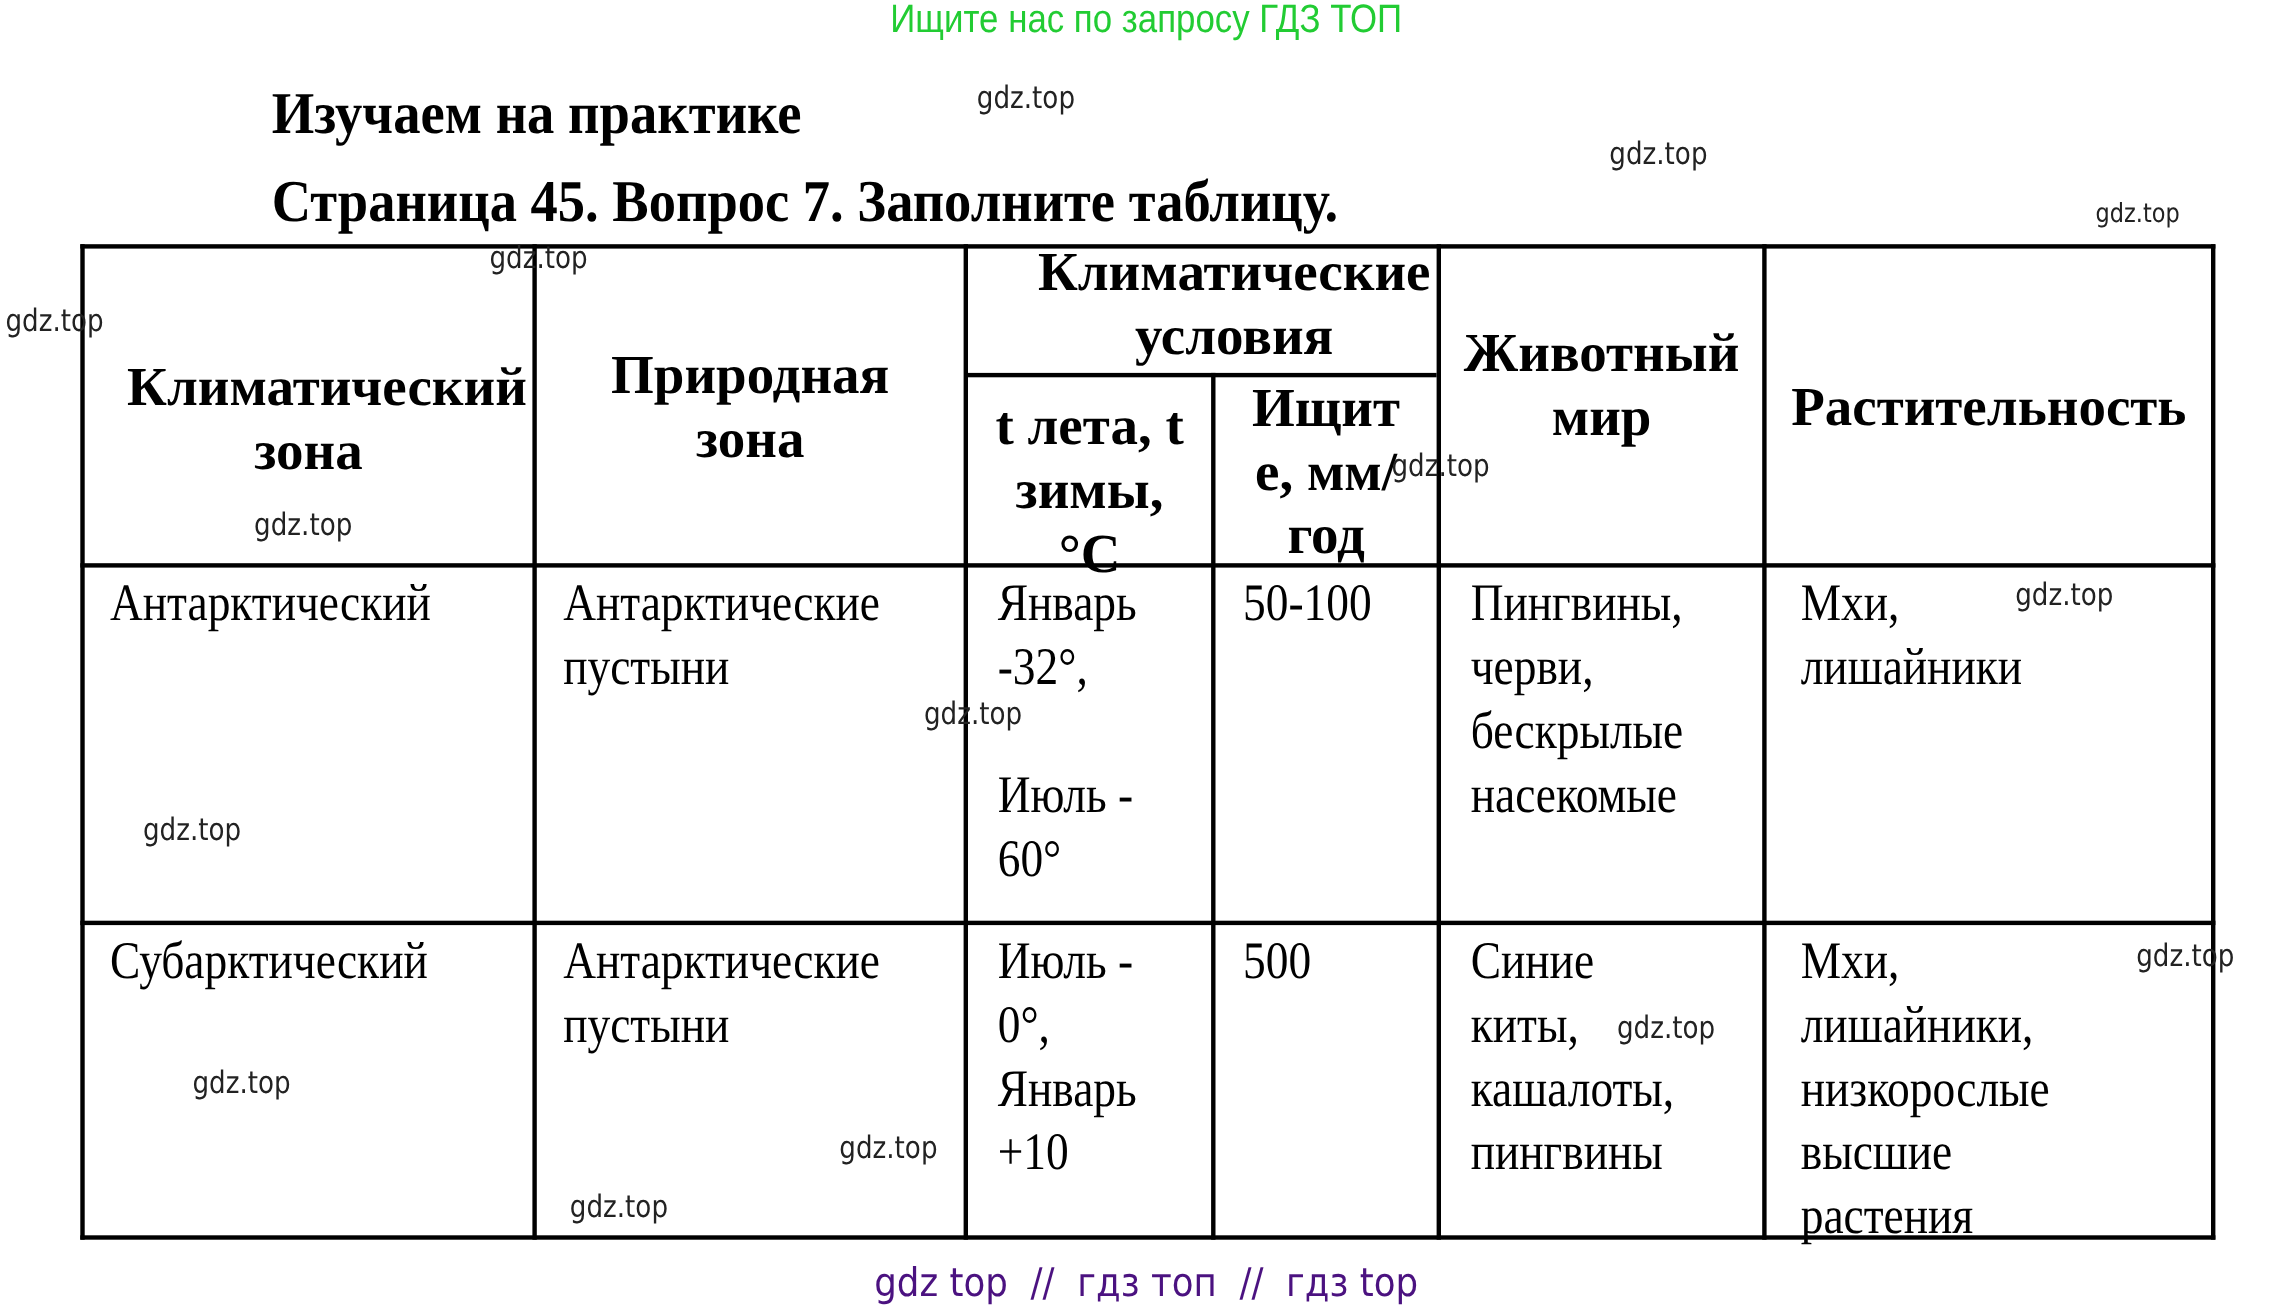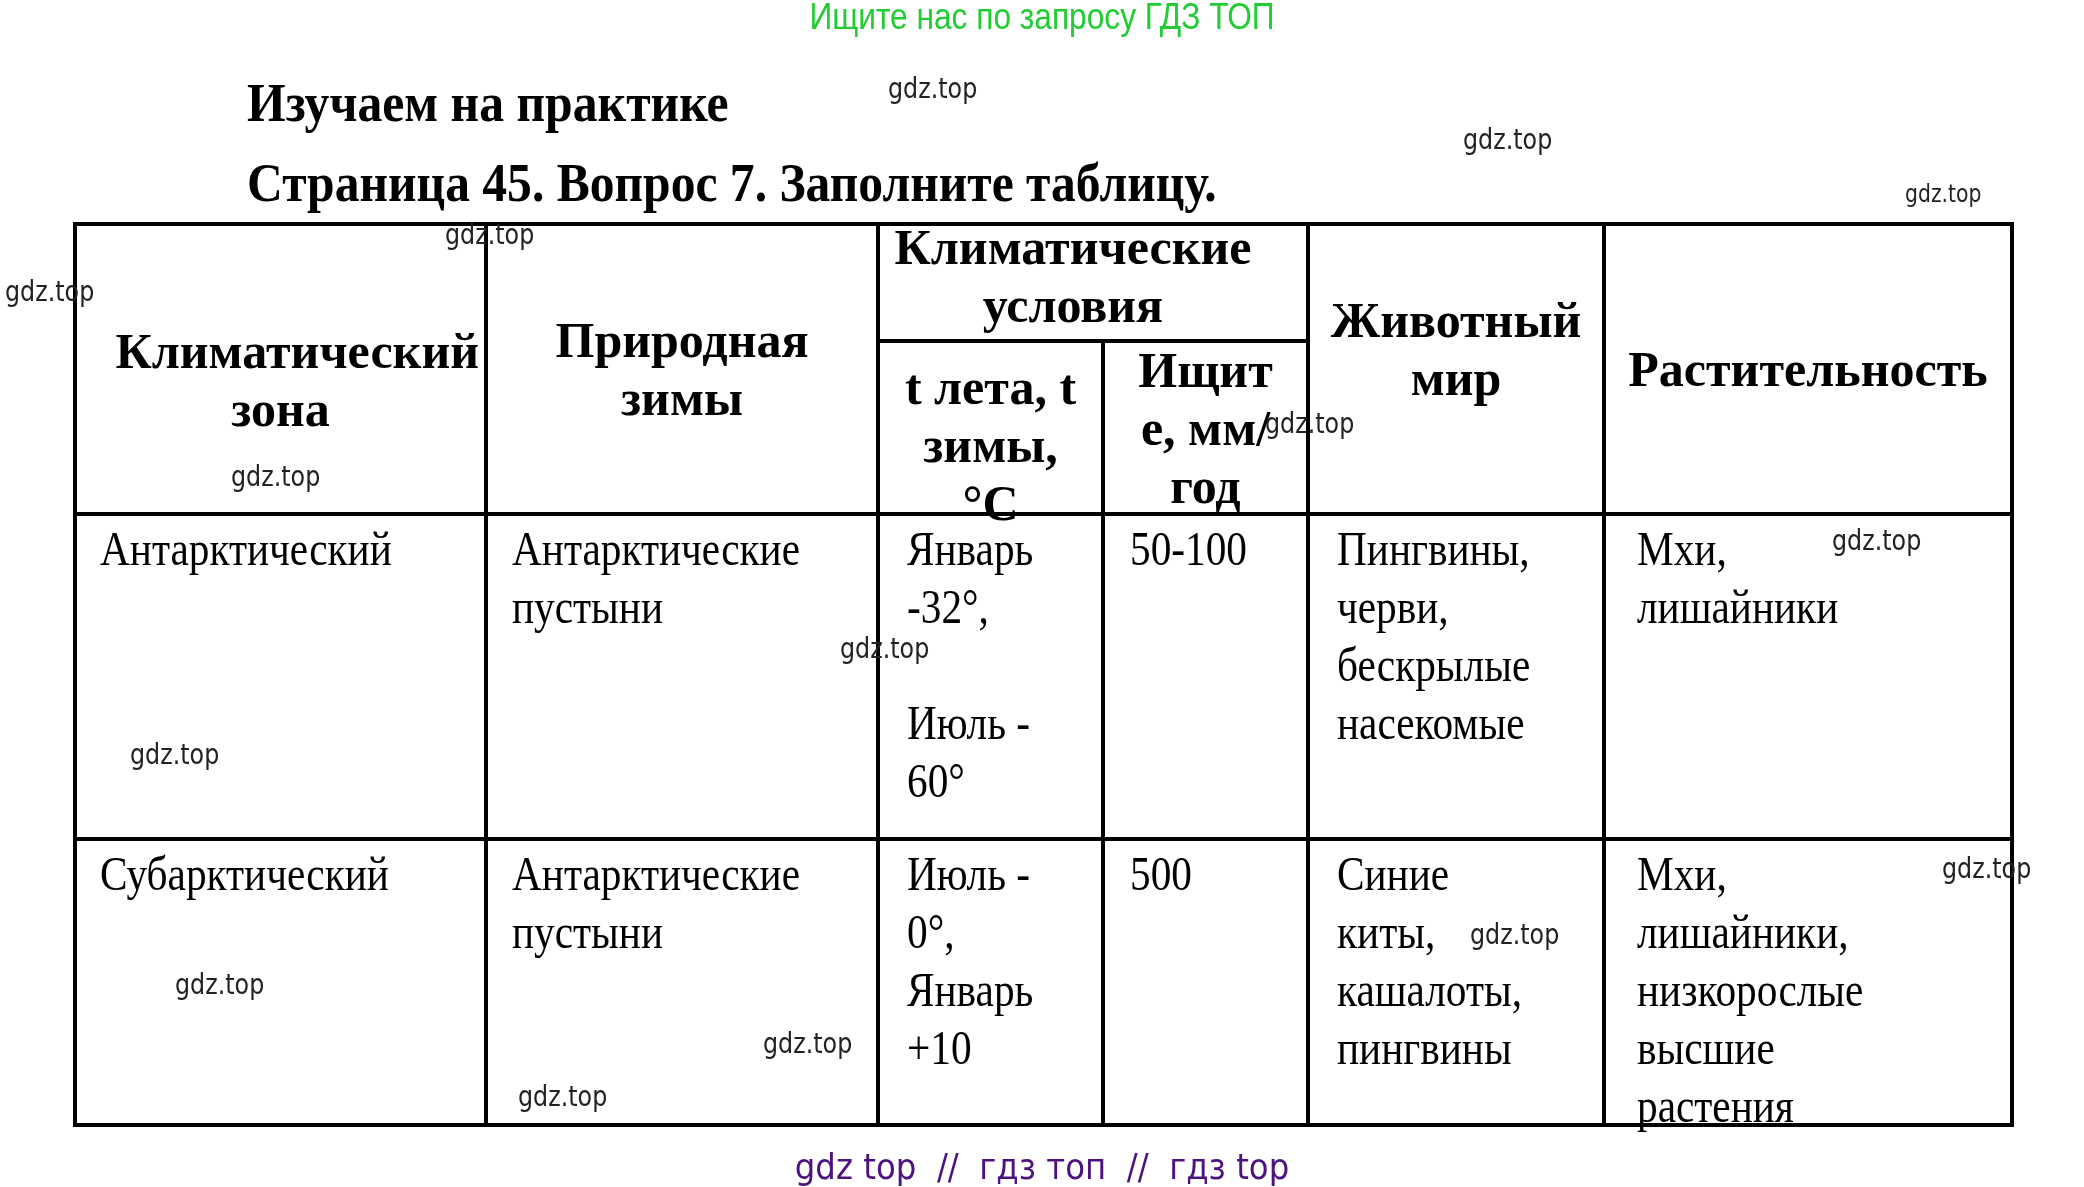--- a/index.html
+++ b/index.html
@@ -37,23 +37,23 @@
   <div class="abs line-v" style="left:876px; top:222px; height:905px;"></div>
   <div class="abs line-v" style="left:1101px; top:339px; height:788px;"></div>
   <div class="abs line-v" style="left:1306px; top:222px; height:905px;"></div>
   <div class="abs line-v" style="left:1602px; top:222px; height:905px;"></div>
   <div class="abs line-v" style="left:2010px; top:222px; height:905px;"></div>
 
   <div class="cell hdr" style="left:77px; top:226px; width:407px; height:286px;">
     <span style="width:330px; padding-top:22px;">Климатический зона</span>
   </div>
   <div class="cell hdr" style="left:488px; top:226px; width:388px; height:286px;">
-    <span style="width:260px;">Природная зимы</span>
+    <span style="width:260px;">Природная зона</span>
   </div>
-  <div class="cell hdr" style="left:860px; top:226px; width:426px; height:99px;">
+  <div class="cell hdr" style="left:896px; top:226px; width:426px; height:99px;justify-content:flex-end;">
     <span style="width:400px;">Климатические условия</span>
   </div>
   <div class="cell hdr" style="left:880px; top:343px; width:221px; height:203px;">
     <span style="width:200px;">t лета, t зимы, °C</span>
   </div>
   <div class="cell hdr" style="left:1105px; top:343px; width:201px; height:169px;">
     <span style="width:150px; word-break:break-all;">Ищите, мм/год</span>
   </div>
   <div class="cell hdr" style="left:1310px; top:226px; width:292px; height:286px;">
     <span style="width:260px; margin-top:-40px;">Животный мир</span>

